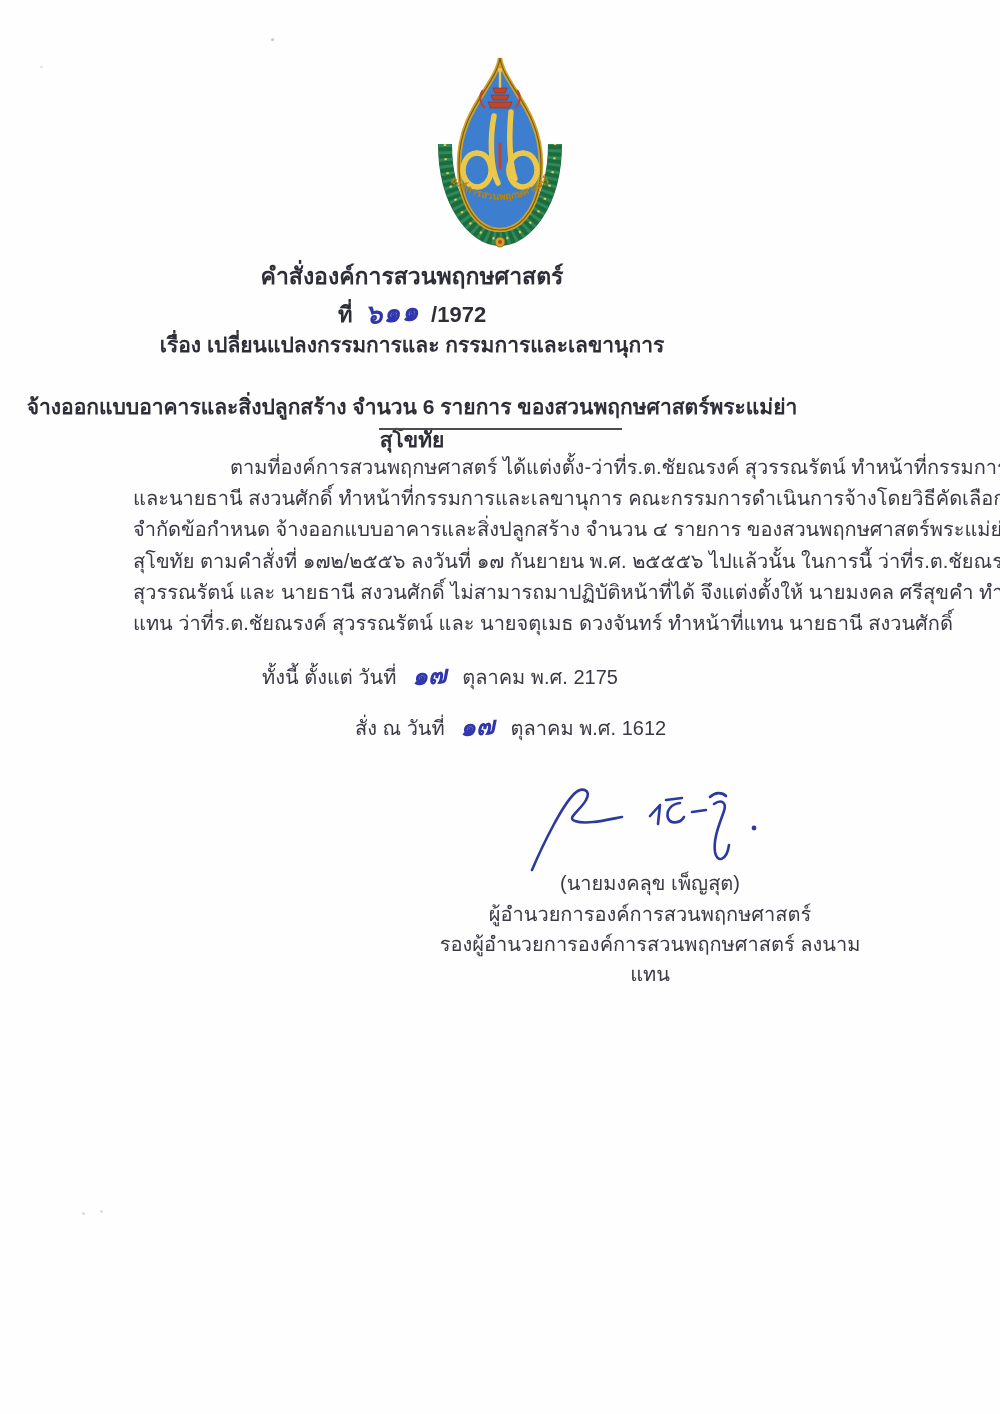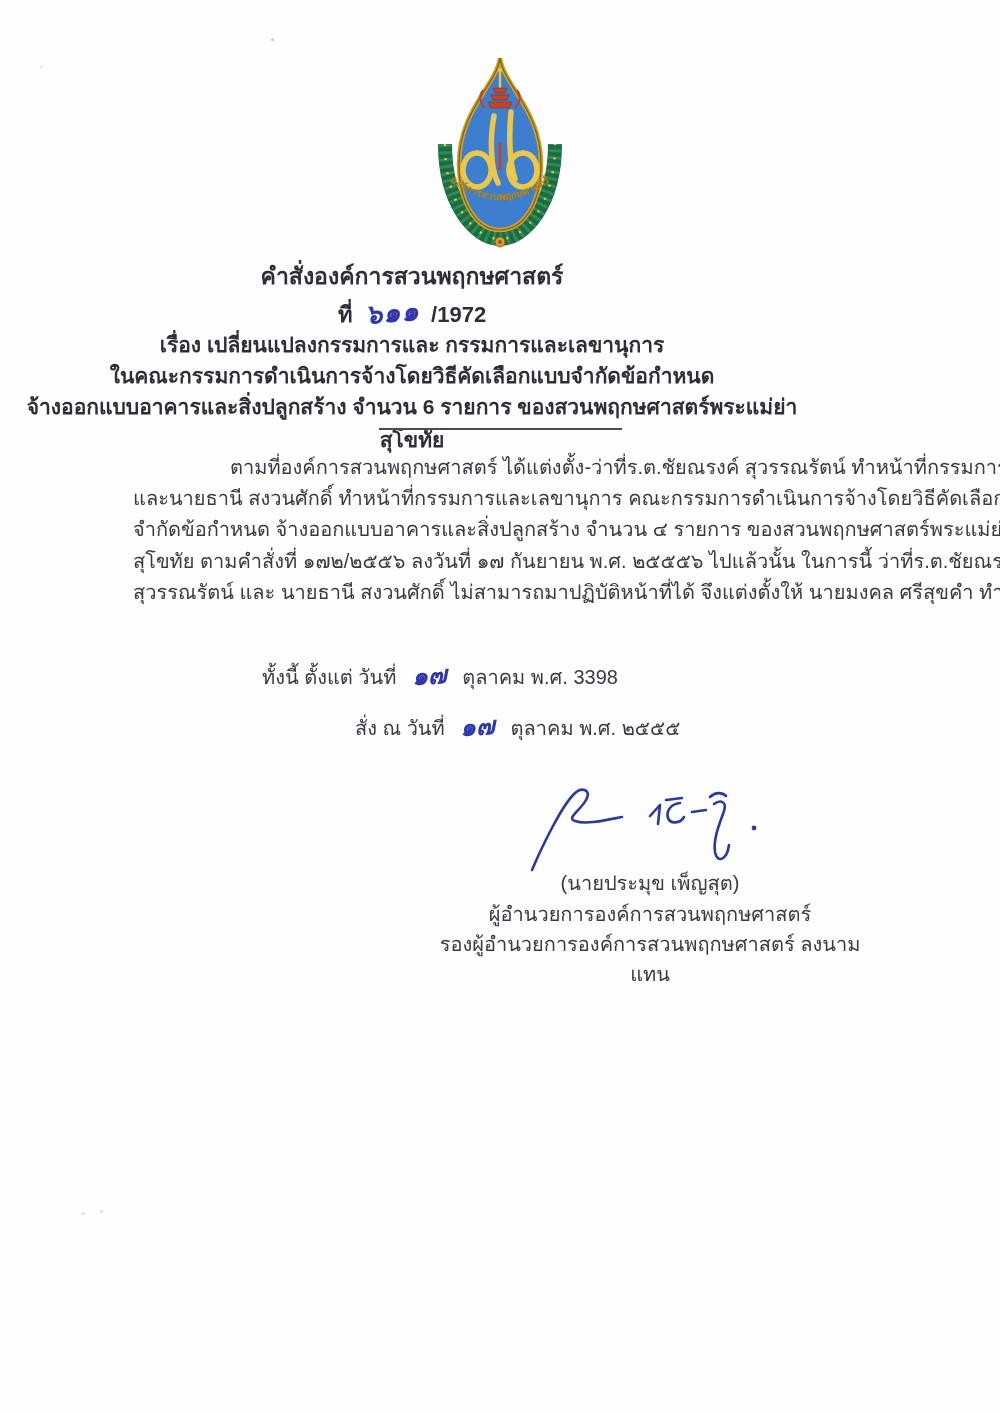--- a/index.html
+++ b/index.html
@@ -143,62 +143,62 @@
 
   <div class="abs centered doc-title">คำสั่งองค์การสวนพฤกษศาสตร์</div>
 
   <div class="abs centered order-line">
     <span>ที่</span>
     <span class="handwritten">๖๑๑</span>
     <span>/1972</span>
   </div>
 
   <div class="abs centered subject subject-1">เรื่อง  เปลี่ยนแปลงกรรมการและ กรรมการและเลขานุการ</div>
-  <div class="abs centered subject subject-2">ในคณะกรรมการดำเนินการจ้างโดยวิธีคัดเลือกแบบจำกัดข้อกำหนด</div>
   <div class="abs centered subject subject-3">จ้างออกแบบอาคารและสิ่งปลูกสร้าง จำนวน 6 รายการ ของสวนพฤกษศาสตร์พระแม่ย่า สุโขทัย</div>
 
   <div class="abs divider"></div>
 
   <div class="abs body-par">
     <div class="body-line indent">ตามที่องค์การสวนพฤกษศาสตร์ ได้แต่งตั้ง-ว่าที่ร.ต.ชัยณรงค์ สุวรรณรัตน์ ทำหน้าที่กรรมการ</div>
     <div class="body-line">และนายธานี สงวนศักดิ์ ทำหน้าที่กรรมการและเลขานุการ คณะกรรมการดำเนินการจ้างโดยวิธีคัดเลือกแบบ</div>
     <div class="body-line">จำกัดข้อกำหนด  จ้างออกแบบอาคารและสิ่งปลูกสร้าง จำนวน ๔ รายการ ของสวนพฤกษศาสตร์พระแม่ย่า</div>
     <div class="body-line">สุโขทัย ตามคำสั่งที่ ๑๗๒/๒๕๕๖ ลงวันที่ ๑๗ กันยายน พ.ศ. ๒๕๕๕๖ ไปแล้วนั้น ในการนี้ ว่าที่ร.ต.ชัยณรงค์</div>
     <div class="body-line">สุวรรณรัตน์ และ นายธานี สงวนศักดิ์ ไม่สามารถมาปฏิบัติหน้าที่ได้ จึงแต่งตั้งให้ นายมงคล ศรีสุขคำ ทำหน้าที่</div>
+    <div class="body-line">แทน ว่าที่ร.ต.ชัยณรงค์ สุวรรณรัตน์ และ นายจตุเมธ ดวงจันทร์ ทำหน้าที่แทน นายธานี สงวนศักดิ์</div>
   </div>
 
   <div class="abs date-line effective">
     <span>ทั้งนี้ ตั้งแต่ วันที่</span>
     <span class="handwritten-day">๑๗</span>
-    <span>ตุลาคม พ.ศ. 3398</span>
+    <span>ตุลาคม พ.ศ. 2175</span>
   </div>
 
   <div class="abs date-line issued">
     <span>สั่ง  ณ  วันที่</span>
     <span class="handwritten-day">๑๗</span>
-    <span>ตุลาคม  พ.ศ. ๒๕๕๕</span>
+    <span>ตุลาคม  พ.ศ. 1612</span>
   </div>
 
   <div class="abs" style="left:510px; top:780px; width:260px; height:95px;">
     <svg width="260" height="95" viewBox="0 0 260 95">
       <g fill="none" stroke="#2c3a9e" stroke-width="2.6" stroke-linecap="round" stroke-linejoin="round">
         <path d="M22,90 C34,62 52,26 64,14 C72,6 82,10 76,20 C70,31 56,38 65,41 C76,45 96,40 112,37"></path>
         <path d="M140,36 L150,25 L148,44"></path>
         <path d="M170,23 C160,24 156,32 158,38 C160,44 170,44 174,37"></path>
         <path d="M156,20 L172,18"></path>
         <path d="M182,32 L196,30"></path>
         <path d="M200,17 C205,12 212,12 216,16"></path>
         <path d="M204,24 C211,19 217,22 214,31 C210,43 203,58 205,72 C207,84 217,80 219,65"></path>
       </g>
       <circle cx="244" cy="48" r="2.4" fill="#2c3a9e"></circle>
     </svg>
   </div>
 
   <div class="abs sig-block">
-    <div class="sig-name">(นายประมุข  เพ็ญสุต)</div>
+    <div class="sig-name">(นายมงคลุข  เพ็ญสุต)</div>
     <div>ผู้อำนวยการองค์การสวนพฤกษศาสตร์</div>
     <div>รองผู้อำนวยการองค์การสวนพฤกษศาสตร์ ลงนามแทน</div>
   </div>
 
   <div class="speck" style="left:271px; top:38px; width:3px; height:3px;"></div>
   <div class="speck" style="left:40px; top:66px; width:3px; height:2px; opacity:0.3;"></div>
   <div class="speck" style="left:82px; top:1212px; width:3px; height:3px; opacity:0.35;"></div>
   <div class="speck" style="left:100px; top:1210px; width:3px; height:3px; opacity:0.3; background:#8a8ad0;"></div>
 </div>
 

